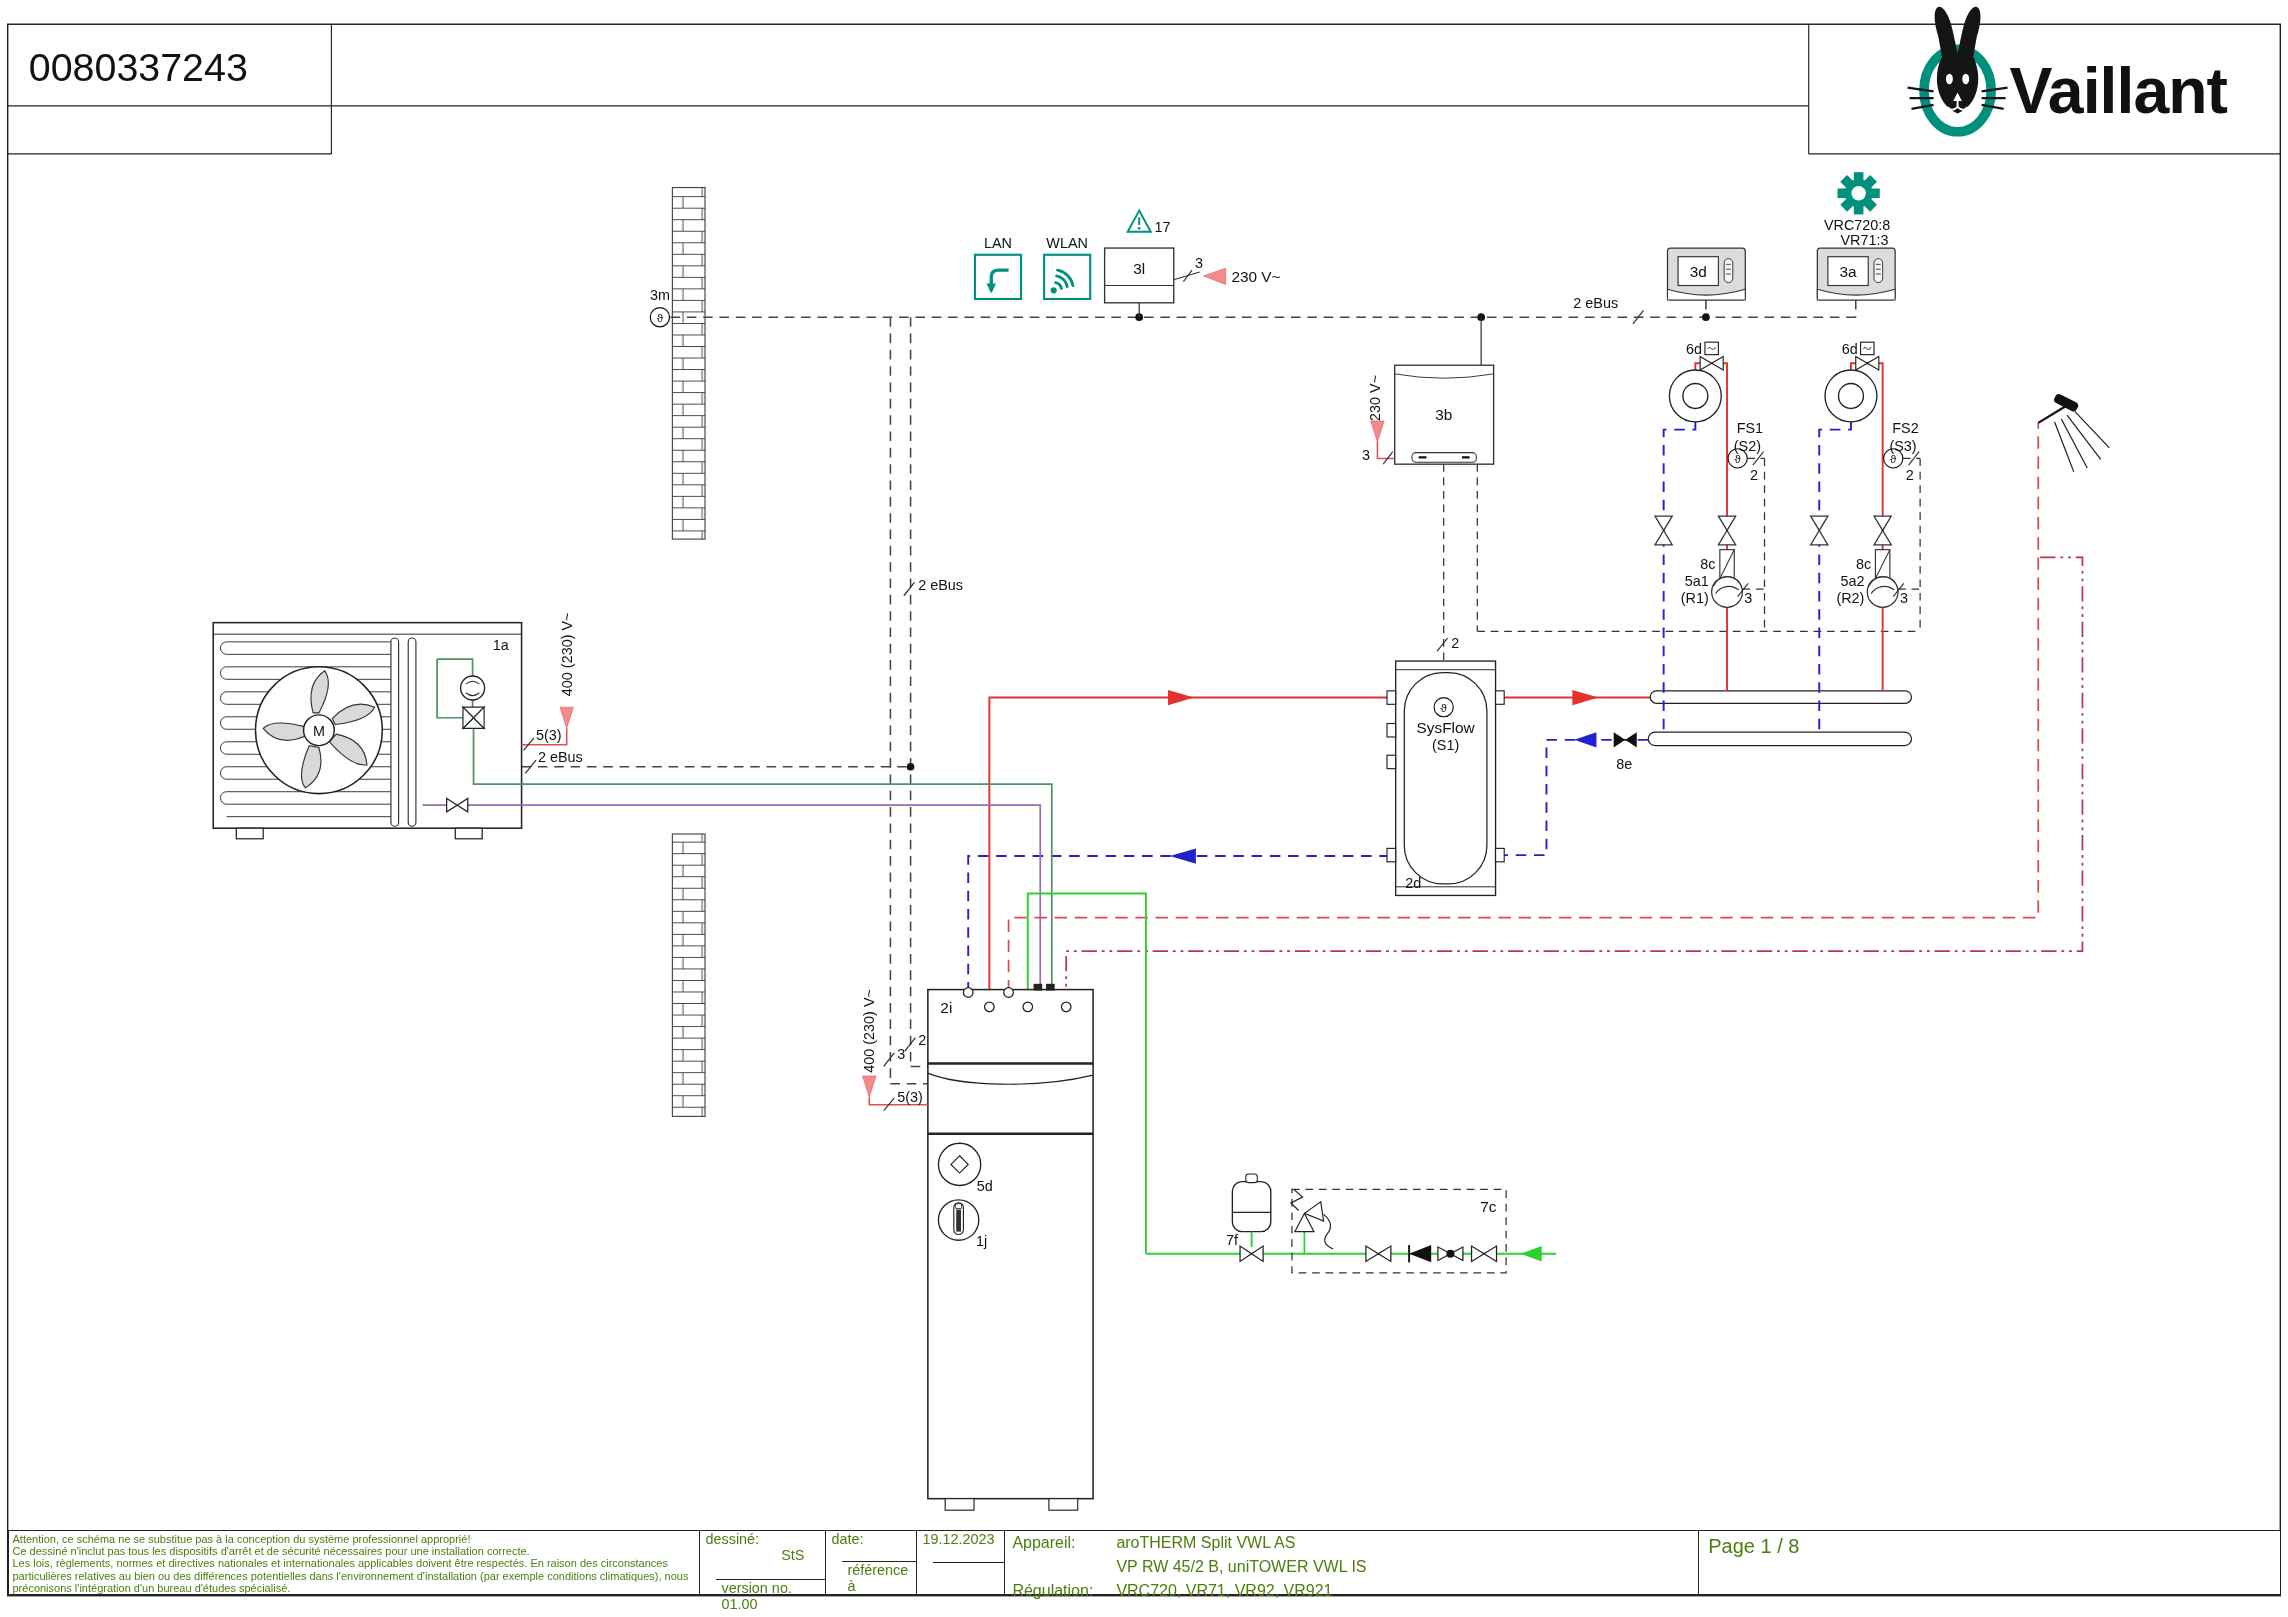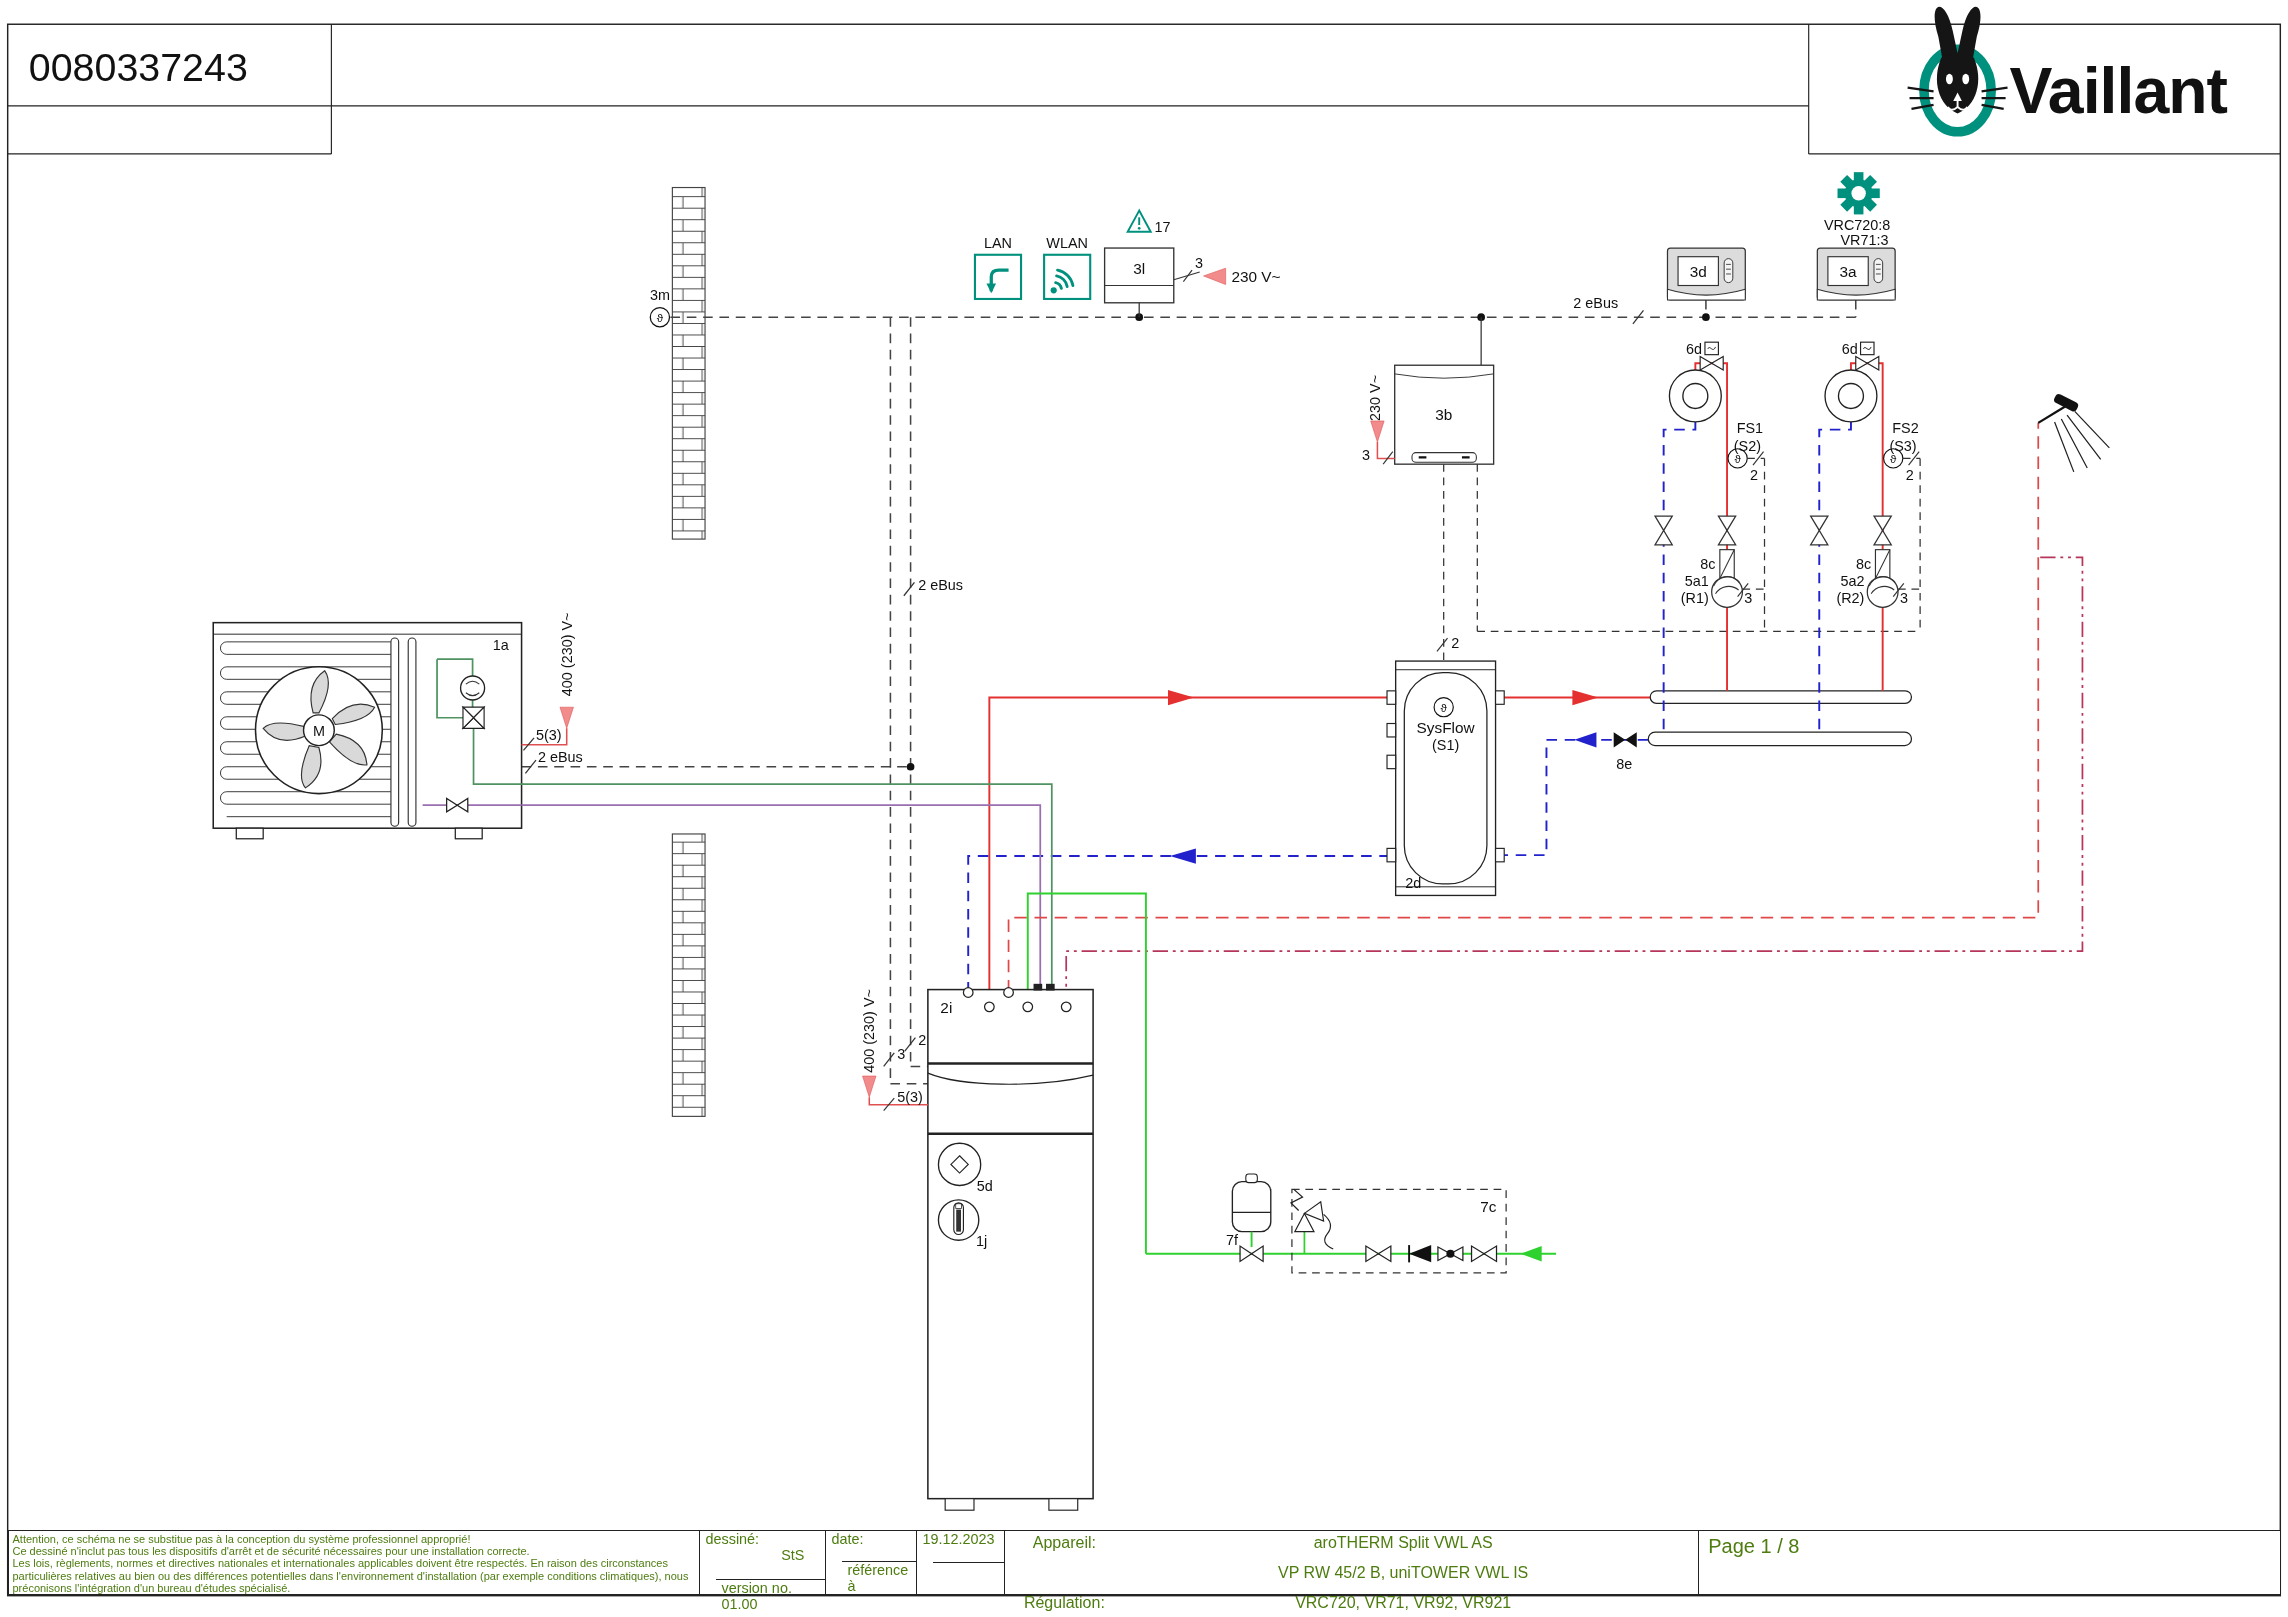--- a/index.html
+++ b/index.html
@@ -8,21 +8,21 @@
   
   #titleblock{position:absolute;left:7.7px;top:1530px;width:2273px;height:65px;display:flex;border:1.3px solid #222;box-sizing:border-box;background:#fff;}
   .tb-cell{box-sizing:border-box;border-right:1.3px solid #222;height:100%;}
   .tb-cell:last-child{border-right:none;}
   #tb-legal{width:691px;font-size:11px;line-height:12.3px;padding:1.9px 3.8px;}
   .tb-col{display:flex;flex-direction:column;}
   .tb-row{flex:1;display:flex;align-items:flex-start;padding:0 5.8px;box-sizing:border-box;font-size:14.4px;}
   .tb-row + .tb-row{border-top:1.3px solid #222;margin-left:16px;}
   #tb-drawn{width:126px}#tb-datecol{width:91px}#tb-dateval{width:88px}
   #tb-device{width:694px;padding:2.9px 7.7px;font-size:16px;}
-  .dev-grid{display:grid;grid-template-columns:104px auto;row-gap:12px;text-align:center;}
+  .dev-grid{display:grid;grid-template-columns:104px auto;row-gap:6px;}
   #tb-circuits{width:376px;padding:3.8px 7.7px;font-size:12.5px;}
   #tb-circuits .val{font-size:16.3px;}
   #tb-page{width:198px;padding:3.8px 9.6px;font-size:20px;}
   .lbl{margin-right:7.7px;}
   .val-c{margin:16px auto;}
 </style>
 </head>
 <body>
 
 <div id="sheet">

